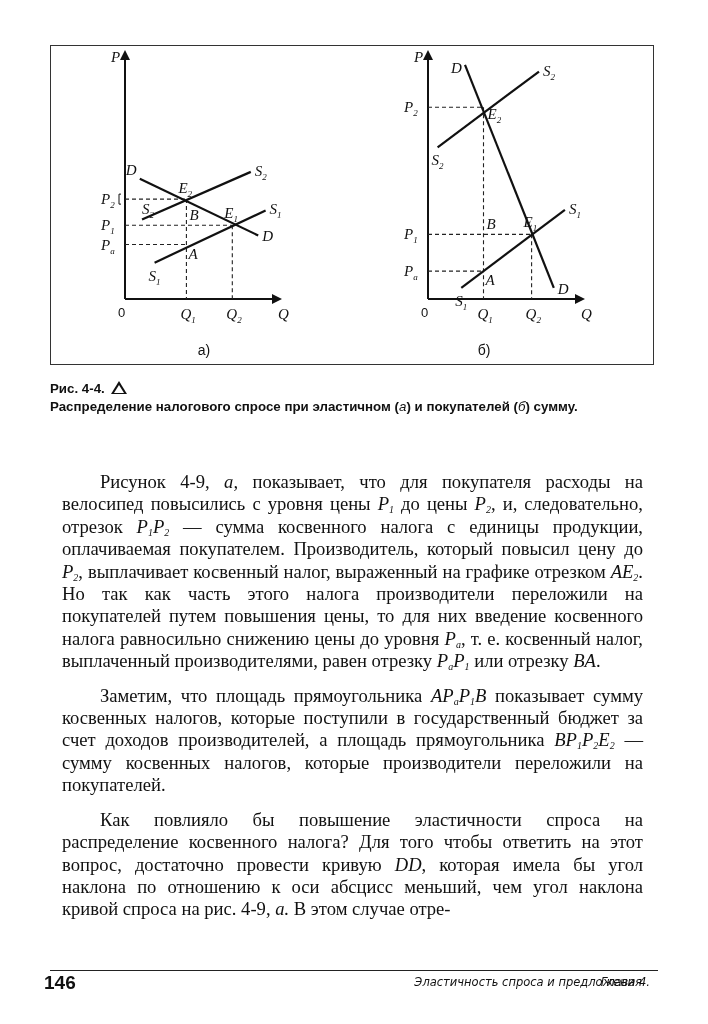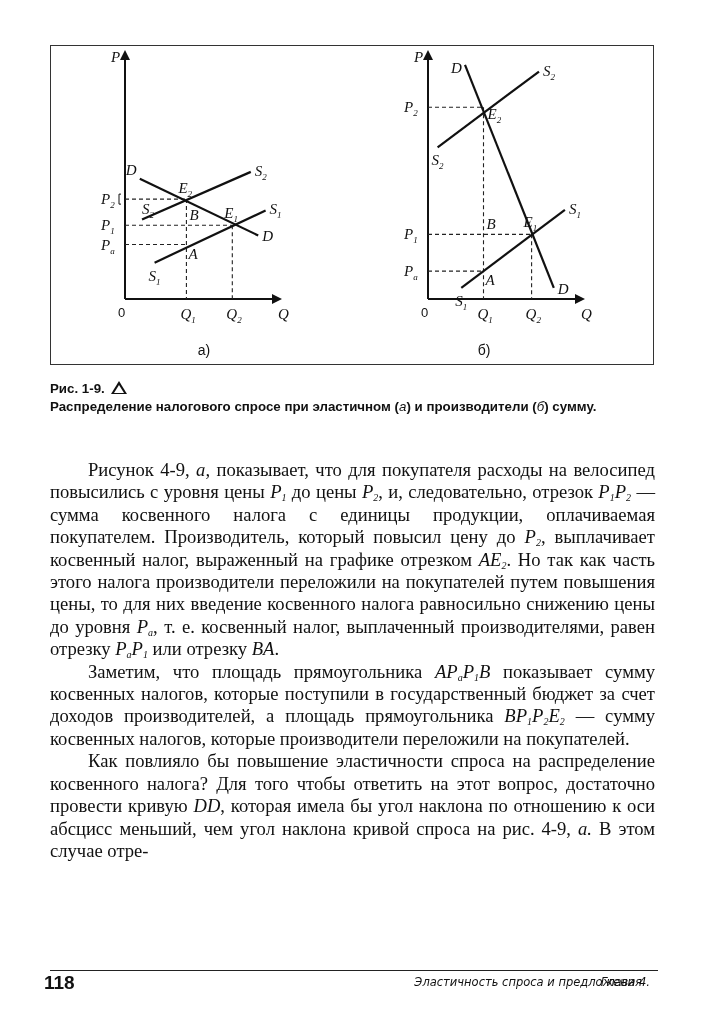--- a/index.html
+++ b/index.html
@@ -9,21 +9,21 @@
   .lbl { font-family: "Liberation Serif", serif; font-style: italic; font-size: 15px; fill: #111; }
   .lbl-sub { font-family: "Liberation Serif", serif; font-style: italic; font-size: 9px; fill: #111; }
   .zero { font-family: "Liberation Sans", sans-serif; font-size: 13px; fill: #111; }
   .panel-lbl { font-family: "Liberation Sans", sans-serif; font-size: 14px; fill: #111; }
   .caption { position: absolute; left: 50px; top: 380px; width: 610px; font-family: "Liberation Sans", sans-serif; font-weight: bold; font-size: 13.3px; line-height: 18px; color: #111; }
   .caption .fig-no { display: inline-block; }
   .caption .tri { display: inline-block; width: 0; height: 0; margin-left: 6px; vertical-align: -1px; border-left: 8px solid transparent; border-right: 8px solid transparent; border-bottom: 13px solid #111; position: relative; }
   .caption .tri::after { content: ""; position: absolute; left: -5px; top: 3.5px; border-left: 5px solid transparent; border-right: 5px solid transparent; border-bottom: 8px solid #fff; }
   .caption i { font-weight: normal; font-style: italic; }
   .body-text { position: absolute; left: 50px; top: 459px; width: 605px; font-family: "Liberation Serif", serif; font-size: 18.6px; line-height: 22.4px; color: #111; text-align: justify; }
-  .body-text p { margin: 0; text-indent: 38px; }
+  .body-text p { margin: 12px; text-indent: 38px; }
   .body-text i { font-style: italic; }
   .body-text sub { font-size: 10px; vertical-align: -3px; line-height: 0; }
   .footer-rule { position: absolute; left: 50px; top: 970px; width: 608px; height: 0; border-top: 1.3px solid #222; }
   .footer-chapter { position: absolute; right: 58px; top: 954px; font-family: "DejaVu Sans", sans-serif; font-style: italic; font-size: 11.5px; color: #111; margin-top: 21px; }
   .footer-title { position: absolute; right: 66px; top: 975px; font-family: "DejaVu Sans", sans-serif; font-style: italic; font-size: 11.5px; color: #111; }
   .page-number { position: absolute; left: 44px; top: 972px; font-family: "Liberation Sans", sans-serif; font-weight: bold; font-size: 19px; color: #111; }
 </style>
 </head>
 <body>
 
@@ -94,26 +94,26 @@
       <text x="404" y="112.22" class="lbl" text-anchor="start"><tspan>P</tspan><tspan class="lbl-sub" dy="4">2</tspan></text>
       <text x="404" y="239.32999999999998" class="lbl" text-anchor="start"><tspan>P</tspan><tspan class="lbl-sub" dy="4">1</tspan></text>
       <text x="404" y="276.125" class="lbl" text-anchor="start"><tspan>P</tspan><tspan class="lbl-sub" dy="4">a</tspan></text>
       <text x="477.5" y="319" class="lbl" text-anchor="start"><tspan>Q</tspan><tspan class="lbl-sub" dy="4">1</tspan></text>
       <text x="525.6" y="319" class="lbl" text-anchor="start"><tspan>Q</tspan><tspan class="lbl-sub" dy="4">2</tspan></text>
       <text x="484" y="355" class="panel-lbl" text-anchor="middle">б)</text>
     </g>
 </svg>
 
 <div class="caption">
-  <span class="fig-no">Рис. 1-9.</span><span class="tri"></span><br>
-  <span>Распределение налогового спросе при эластичном (</span><i>а</i><span>) и производители (</span><i>б</i><span>) сумму.</span>
+  <span class="fig-no">Рис. 4-4.</span><span class="tri"></span><br>
+  <span>Распределение налогового спросе при эластичном (</span><i>а</i><span>) и покупателей (</span><i>б</i><span>) сумму.</span>
 </div>
 
 <div class="body-text">
   <p>Рисунок 4-9, <i>а,</i> показывает, что для покупателя расходы на велосипед повысились с уровня цены <i>P<sub>1</sub></i> до цены <i>P<sub>2</sub></i>, и, следовательно, отрезок <i>P<sub>1</sub></i><i>P<sub>2</sub></i> — сумма косвенного налога с единицы продукции, оплачиваемая покупателем. Производитель, который повысил цену до <i>P<sub>2</sub></i>, выплачивает косвенный налог, выраженный на графике отрезком <i>AE<sub>2</sub></i>. Но так как часть этого налога производители переложили на покупателей путем повышения цены, то для них введение косвенного налога равносильно снижению цены до уровня <i>P<sub>a</sub></i>, т. е. косвенный налог, выплаченный производителями, равен отрезку <i>P<sub>a</sub></i><i>P<sub>1</sub></i> или отрезку <i>BA</i>.</p>
   <p>Заметим, что площадь прямоугольника <i>AP<sub>a</sub></i><i>P<sub>1</sub></i><i>B</i> показывает сумму косвенных налогов, которые поступили в государственный бюджет за счет доходов производителей, а площадь прямоугольника <i>BP<sub>1</sub></i><i>P<sub>2</sub></i><i>E<sub>2</sub></i> — сумму косвенных налогов, которые производители переложили на покупателей.</p>
   <p>Как повлияло бы повышение эластичности спроса на распределение косвенного налога? Для того чтобы ответить на этот вопрос, достаточно провести кривую <i>DD</i>, которая имела бы угол наклона по отношению к оси абсцисс меньший, чем угол наклона кривой спроса на рис. 4-9, <i>а.</i> В этом случае отре-</p>
 </div>
 
 <div class="footer-chapter">Глава 4.</div>
 <div class="footer-rule"></div>
-<div class="page-number">118</div>
+<div class="page-number">146</div>
 <div class="footer-title">Эластичность спроса и предложения</div>
 
 </body></html>

